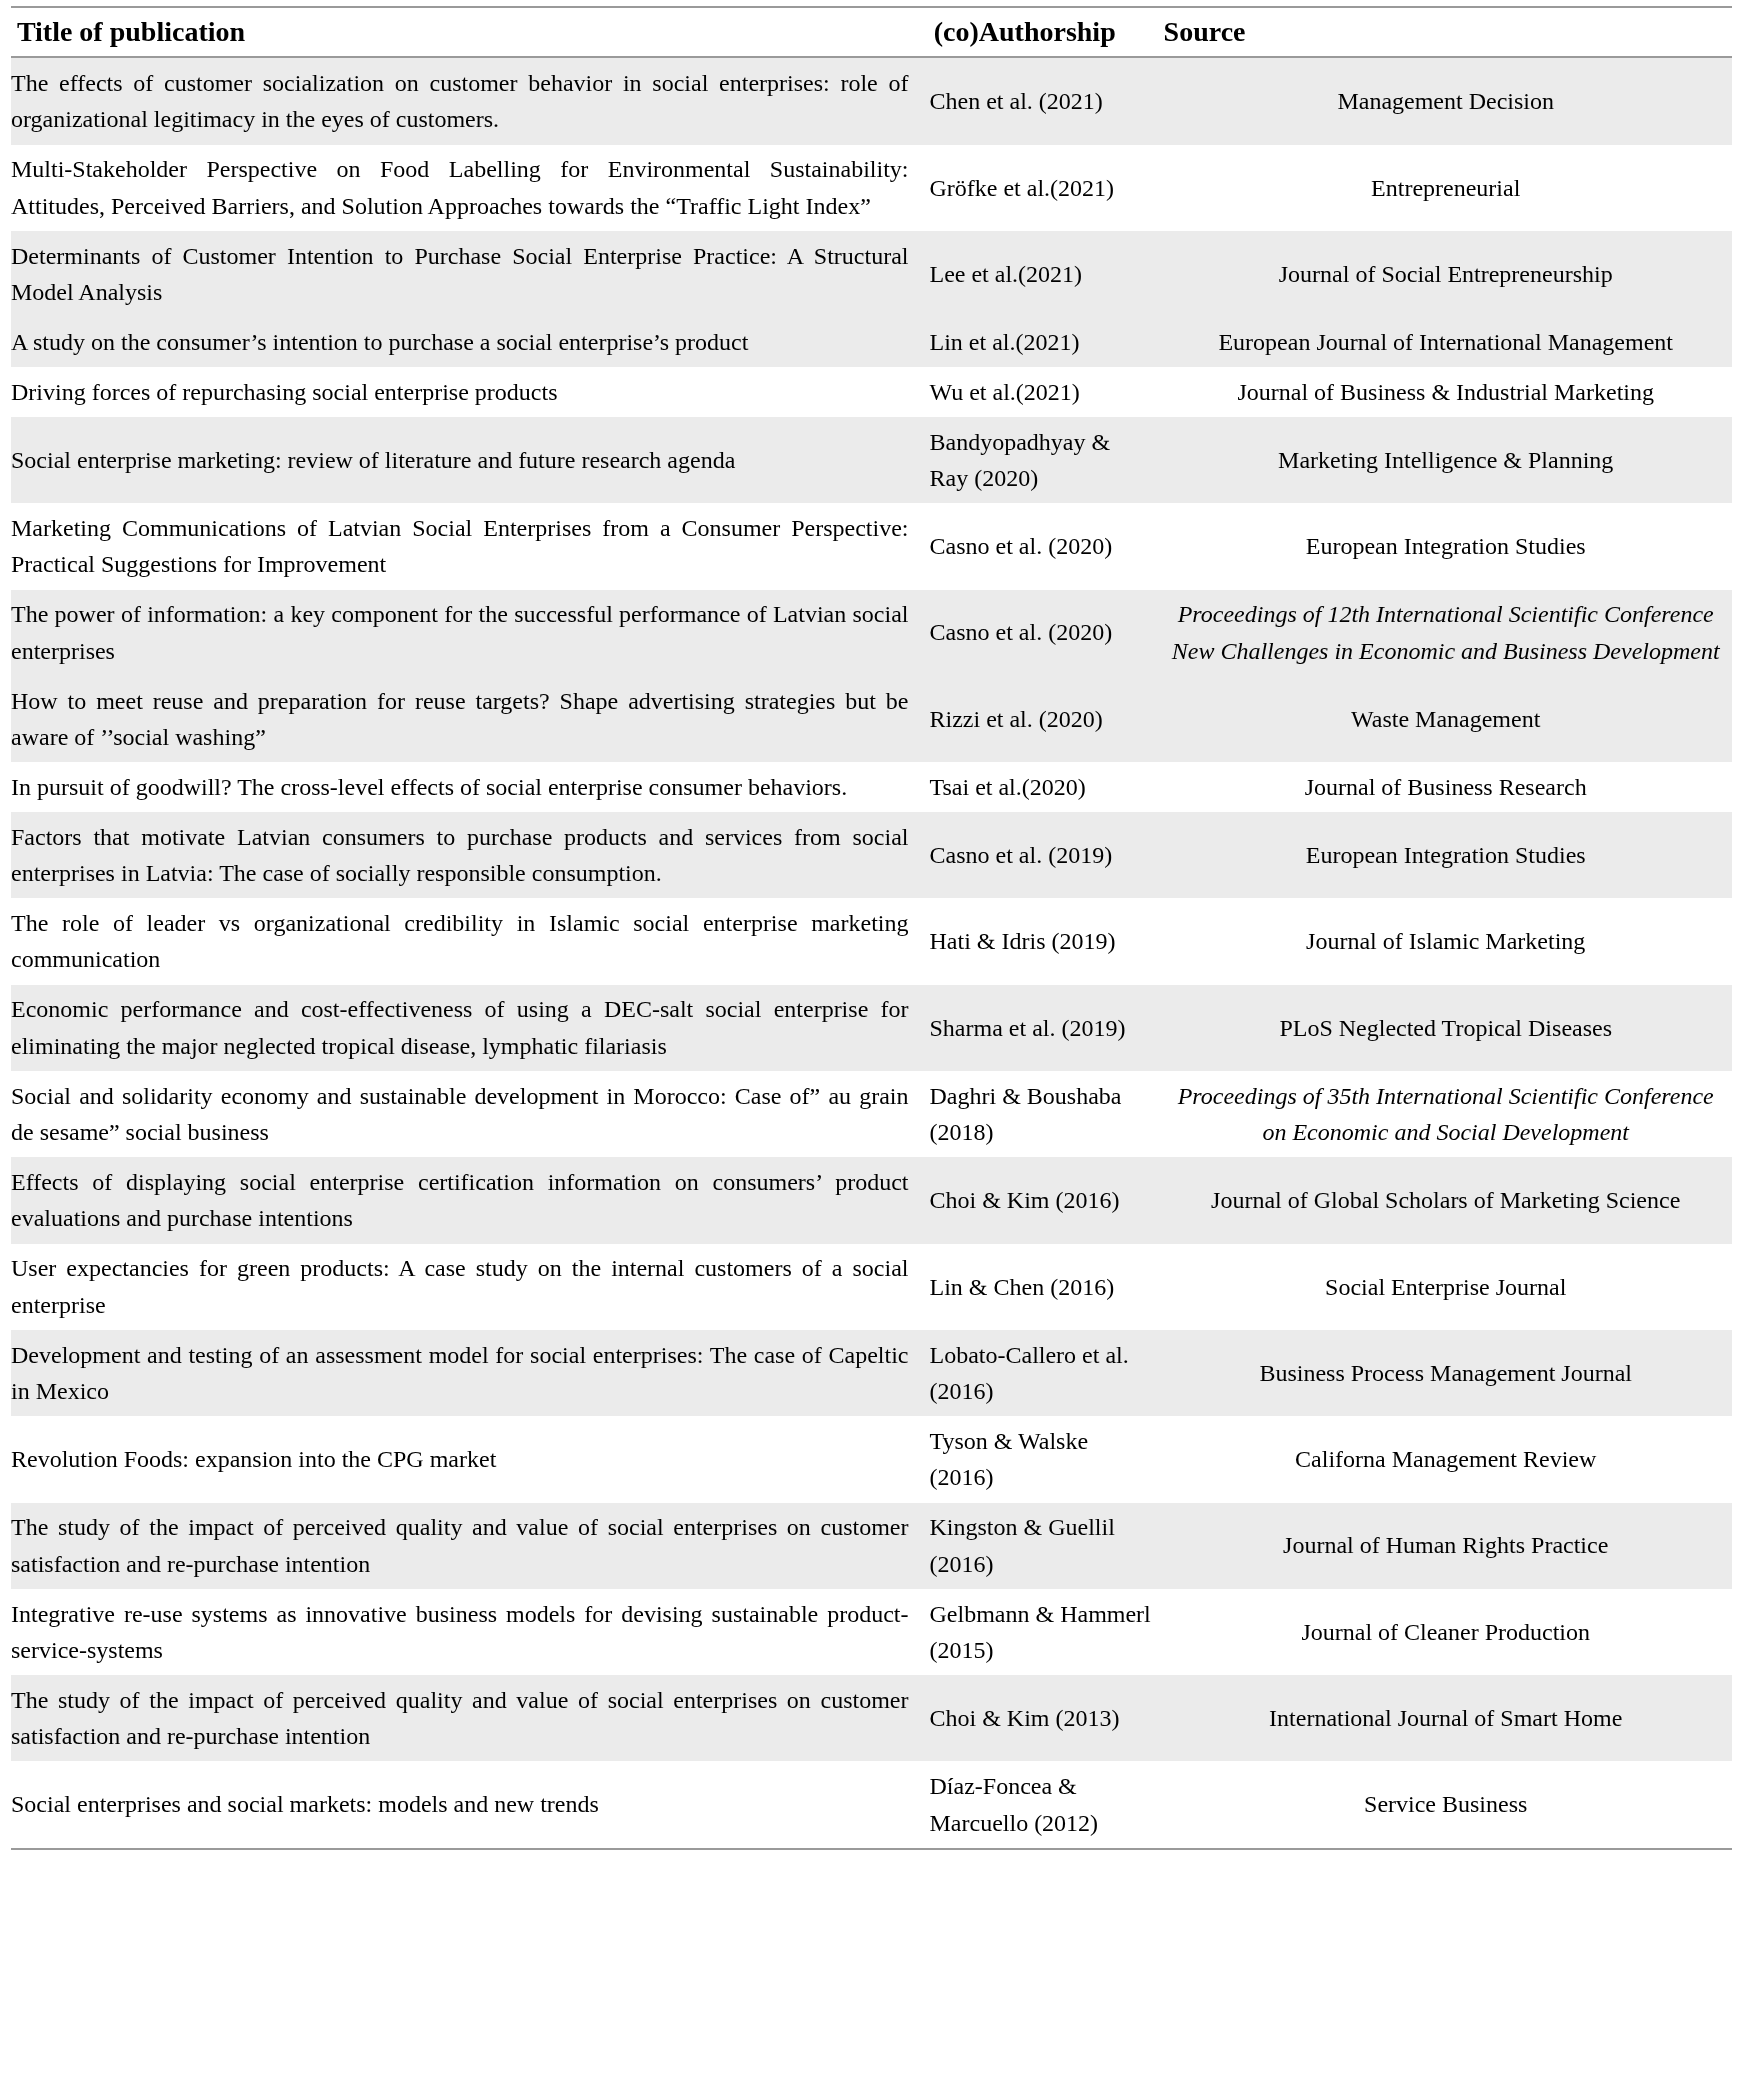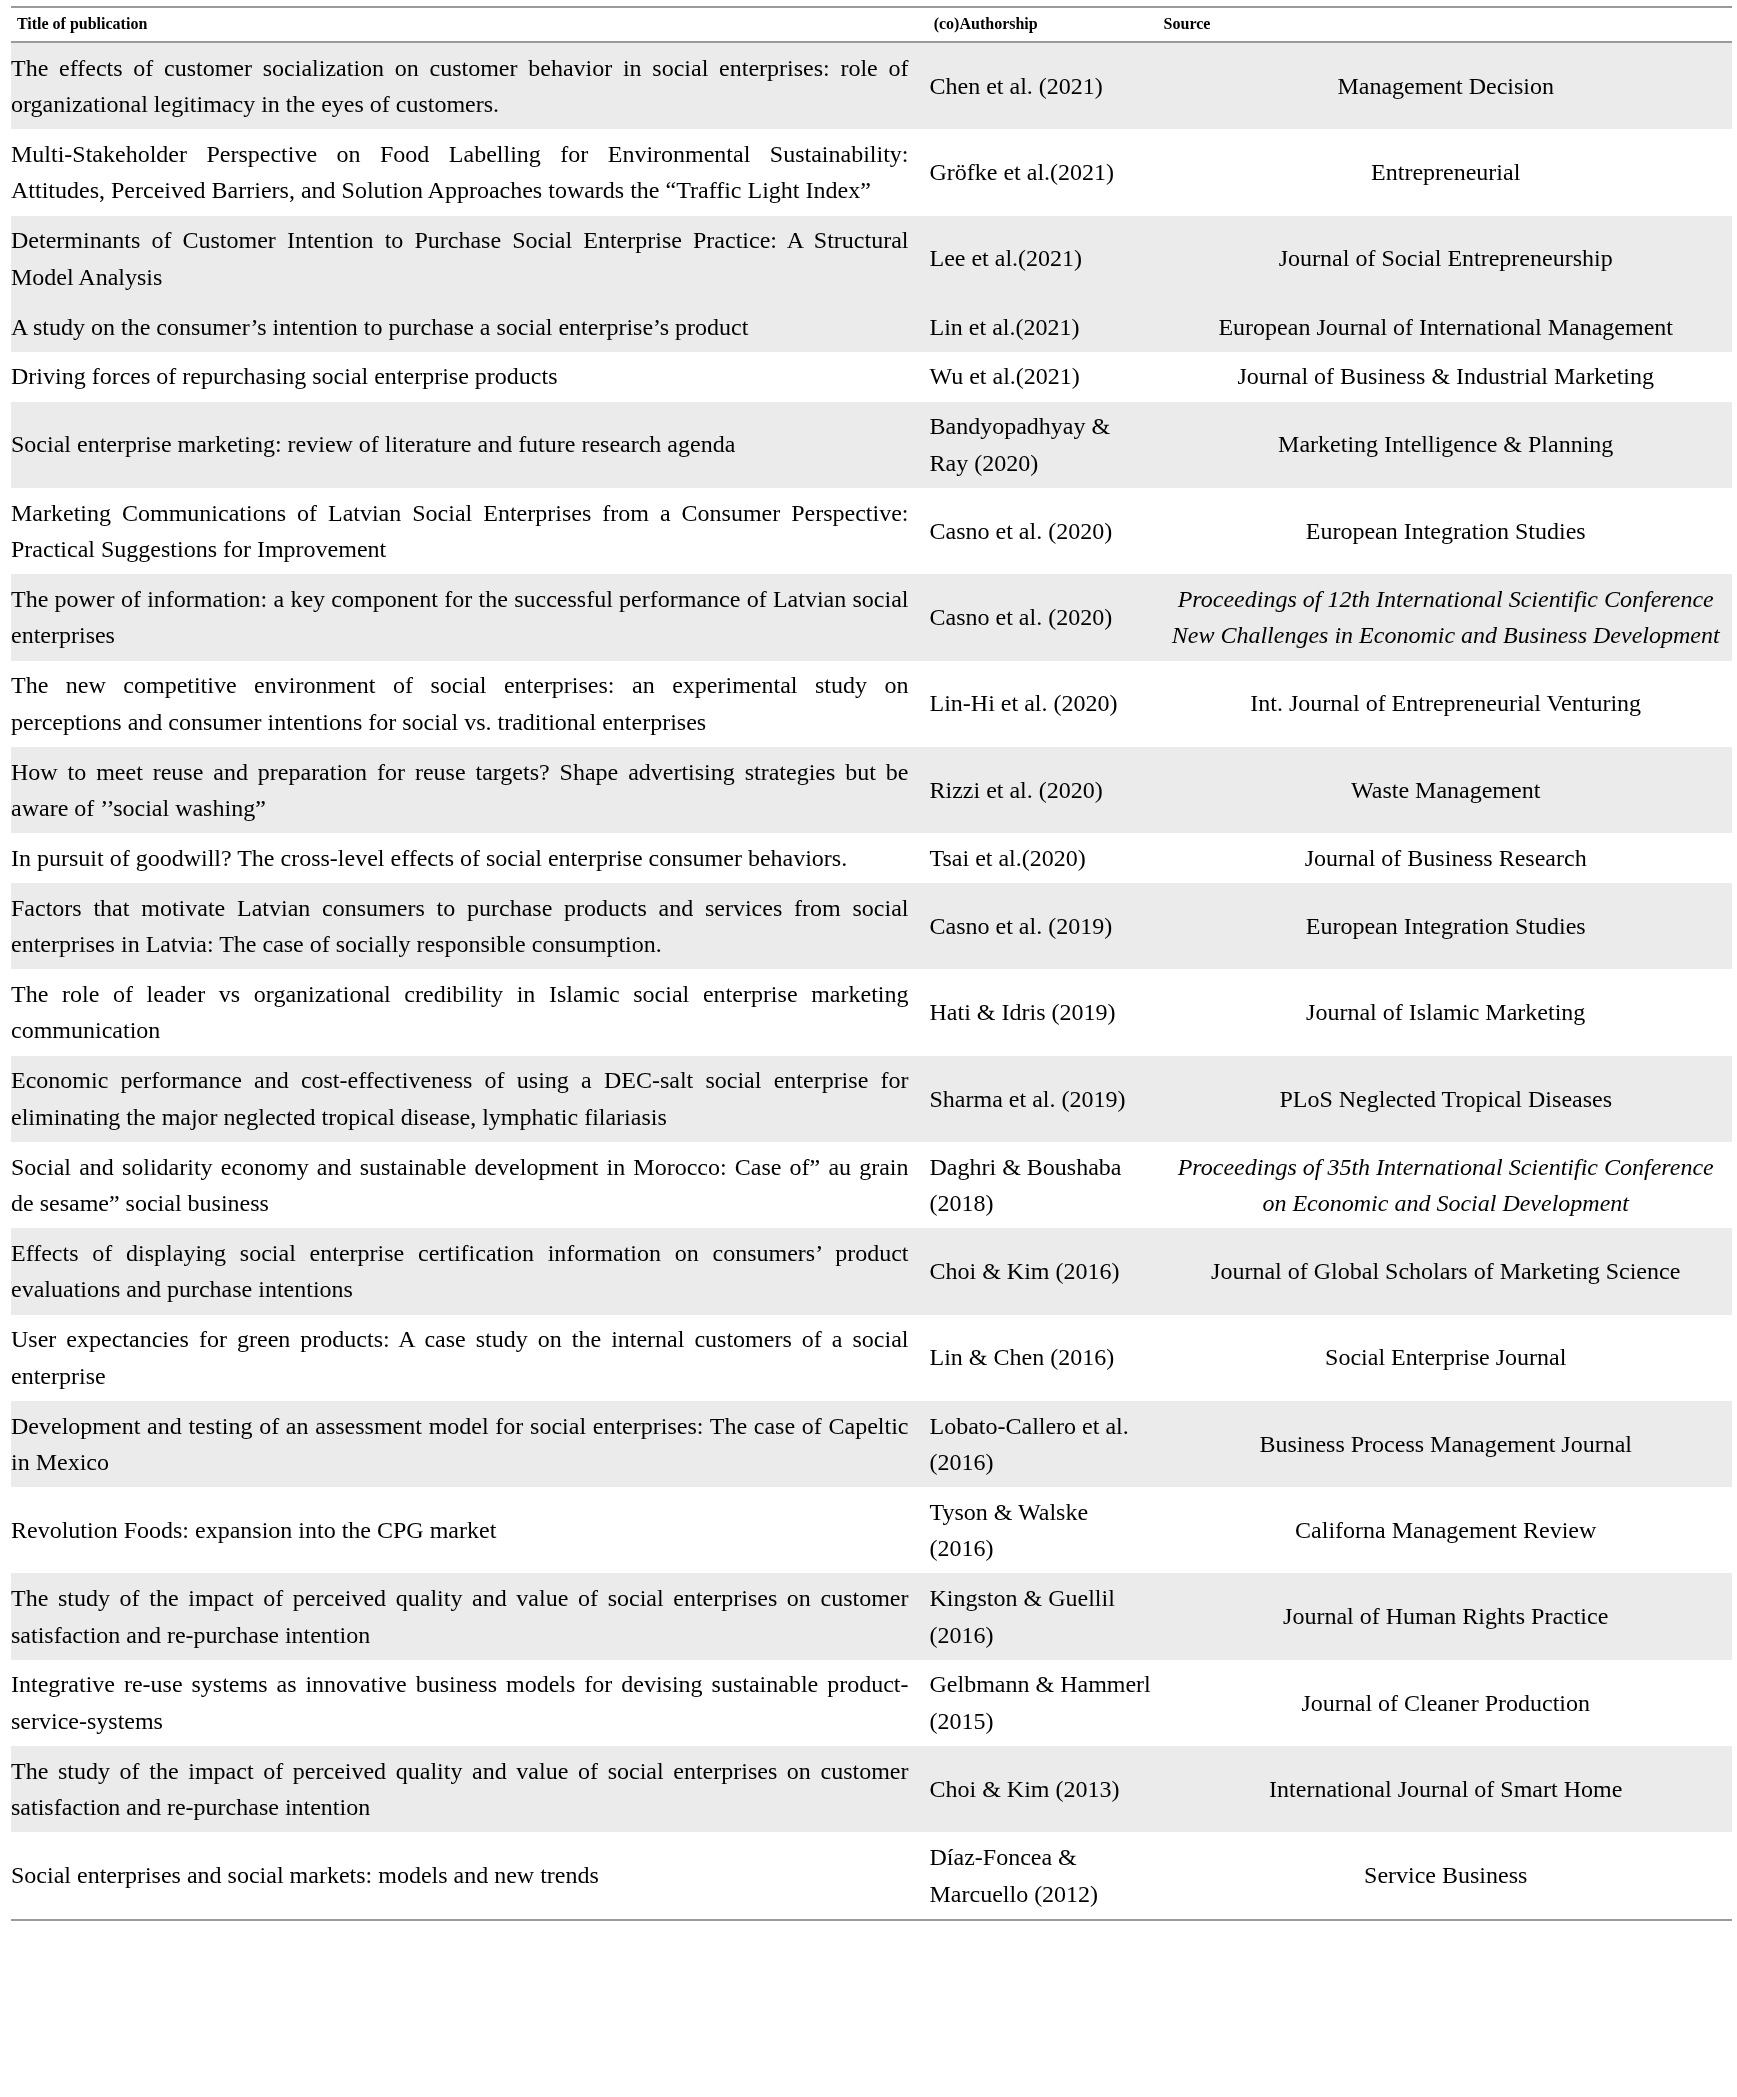--- a/index.html
+++ b/index.html
@@ -25,21 +25,21 @@
   }
   thead th {
     border-top: 2.9px solid #9a9a9a;
     border-bottom: 2.9px solid #9a9a9a;
   }
   tfoot td {
     border-top: 2.9px solid #9a9a9a;
   }
   th {
     font-weight: bold;
-    font-size: 16px;
+    font-size: 28px;
     line-height: 1.28;
     text-align: left;
     vertical-align: bottom;
     padding: 5.9px 0 6.7px 0;
   }
   th.c-title   { width: 916px; padding-left: 5.9px; }
   th.c-author  { width: 229px;  padding-left: 6.7px; }
   th.c-source  { width: 576px; padding-left: 7.6px; }
 
   td {
@@ -130,25 +130,20 @@
         <tr>
           <td class="title">Marketing Communications of Latvian Social Enterprises from a Consumer Perspective: Practical Suggestions for Improvement</td>
           <td class="author">Casno et al. (2020)</td>
           <td class="source">European Integration Studies</td>
         </tr>
         <tr class="shaded">
           <td class="title">The power of information: a key component for the successful performance of Latvian social enterprises</td>
           <td class="author">Casno et al. (2020)</td>
           <td class="source italic">Proceedings of 12th International Scientific Conference New Challenges in Economic and Business Development</td>
         </tr>
-        <tr>
-          <td class="title">The new competitive environment of social enterprises: an experimental study on perceptions and consumer intentions for social vs. traditional enterprises</td>
-          <td class="author">Lin-Hi et al. (2020)</td>
-          <td class="source">Int. Journal of Entrepreneurial Venturing</td>
-        </tr>
         <tr class="shaded">
           <td class="title">How to meet reuse and preparation for reuse targets? Shape advertising strategies but be aware of ’’social washing”</td>
           <td class="author">Rizzi et al. (2020)</td>
           <td class="source">Waste Management</td>
         </tr>
         <tr>
           <td class="title">In pursuit of goodwill? The cross-level effects of social enterprise consumer behaviors.</td>
           <td class="author">Tsai et al.(2020)</td>
           <td class="source">Journal of Business Research</td>
         </tr>

